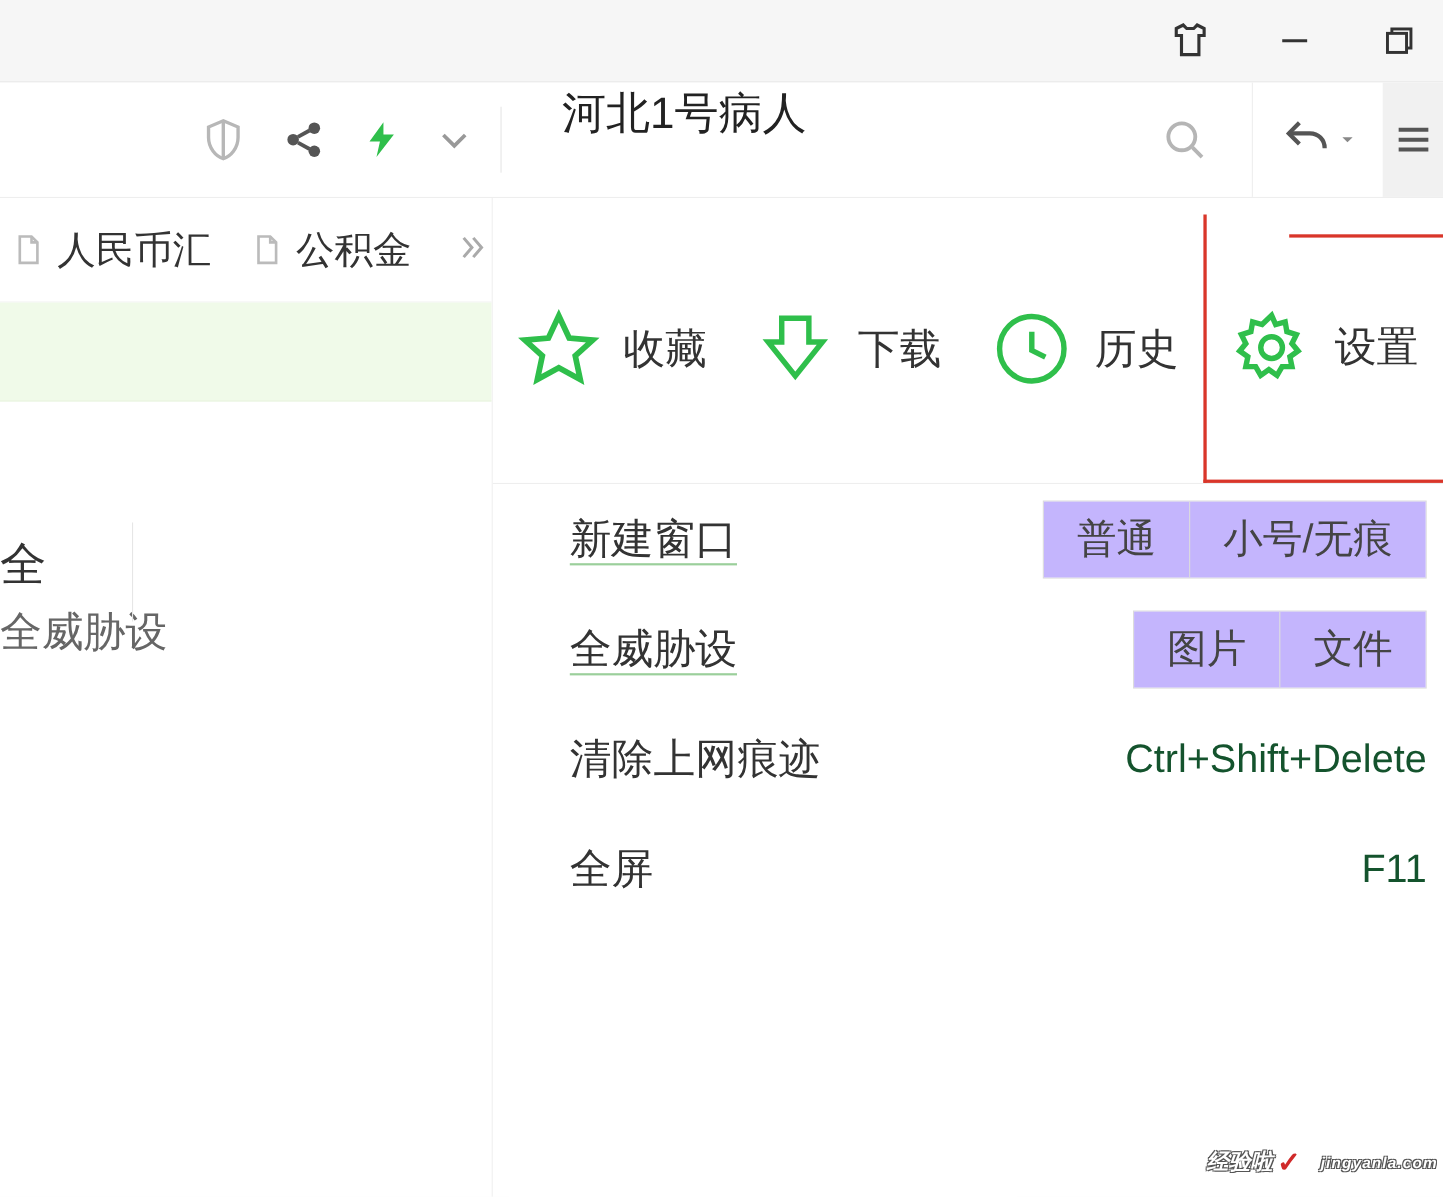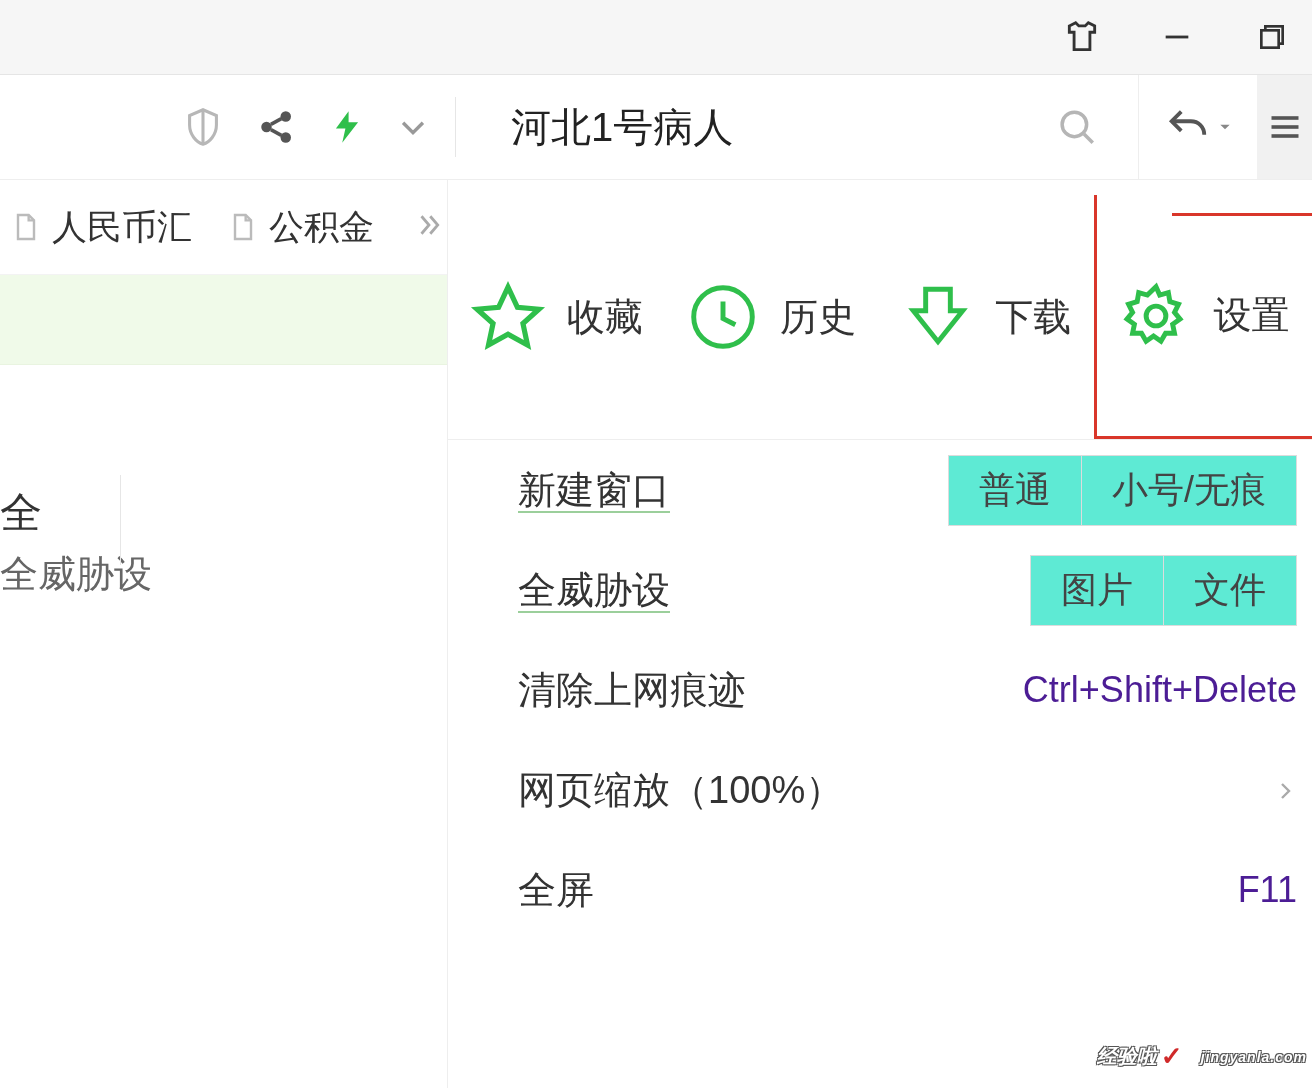--- a/index.html
+++ b/index.html
@@ -30,21 +30,20 @@
     gap: 30px;
     padding-left: 180px;
   }
   .toolbar-left .ic { display:flex; align-items:center; justify-content:center; }
 
   .divider-v { width:1px; height:60px; background:#e6e6e6; margin: 0 25px; }
 
   .searchbox {
     flex:1;
     display:flex;
-    align-items:center;
     padding: 0 20px 0 30px;
     height:100%;
   }
   .search-text { font-size: 40px; color:#222; flex:1; }
   .search-icon-wrap { display:flex; align-items:center; justify-content:center; padding:0 20px; }
 
   .undo-area {
     display:flex;
     align-items:center;
     height:100%;
@@ -110,28 +109,28 @@
   .menu-item {
     height: 100px;
     display:flex;
     align-items:center;
     padding: 0 15px 0 70px;
     font-size:38px;
     color:#333;
     justify-content:space-between;
   }
   .menu-item .left-label .underline-hint { border-bottom:2px solid #9bcf9b; }
-  .menu-item .shortcut { font-size:36px; color:#4c1d95; }
+  .menu-item .shortcut { font-size:36px; color:#14532d; }
 
   .btn-group { display:flex; border:1px solid #dcdcdc; }
   .btn-seg {
     padding: 10px 30px;
     font-size:36px;
     color:#444;
-    background:#5eead4;
+    background:#c4b5fd;
   }
   .btn-seg + .btn-seg { border-left:1px solid #dcdcdc; }
 
   .watermark {
     position:absolute;
     right:5px;
     bottom:16px;
     font-size:20px;
     font-weight:bold;
     font-style:italic;
@@ -271,33 +270,33 @@
         <span class="ic-wrap">
           <svg width="78" height="78" viewBox="0 0 24 24" fill="none" stroke="#2fbf4b" stroke-width="1.6">
               <polygon points="12 2.8 14.9 9 21.5 9.6 16.6 14 18 20.6 12 17.3 6 20.6 7.4 14 2.5 9.6 9.1 9"></polygon>
             </svg>
         </span>
         <span class="lbl">收藏</span>
       </div>
       <div class="grid-cell">
         <span class="ic-wrap">
           <svg width="74" height="74" viewBox="0 0 24 24" fill="none" stroke="#2fbf4b" stroke-width="1.6">
-              <circle cx="12" cy="12" r="9.5"></circle>
-              <polyline points="12 7 12 12.5 16 14.5"></polyline>
-            </svg>
-        </span>
-        <span class="lbl">历史</span>
+              <path d="M8 3 H16 V10 H20 L12 20 L4 10 H8 Z"></path>
+            </svg>
+        </span>
+        <span class="lbl">下载</span>
       </div>
       <div class="grid-cell">
         <span class="ic-wrap">
           <svg width="74" height="74" viewBox="0 0 24 24" fill="none" stroke="#2fbf4b" stroke-width="1.6">
-              <path d="M8 3 H16 V10 H20 L12 20 L4 10 H8 Z"></path>
-            </svg>
-        </span>
-        <span class="lbl">下载</span>
+              <circle cx="12" cy="12" r="9.5"></circle>
+              <polyline points="12 7 12 12.5 16 14.5"></polyline>
+            </svg>
+        </span>
+        <span class="lbl">历史</span>
       </div>
       <div class="grid-cell settings">
         <span class="ic-wrap">
           <svg width="74" height="74" viewBox="0 0 24 24" fill="none" stroke="#2fbf4b" stroke-width="1.6">
               <circle cx="12" cy="12" r="3.2"></circle>
               <path d="M12 2.5 L13.2 5.2 L16 4.4 L16.5 7.3 L19.3 8.2 L18 10.8 L19.8 13 L17.4 14.7 L18 17.6 L15.1 17.6 L13.6 20.2 L11.2 18.5 L8.8 20.2 L7.3 17.6 L4.4 17.6 L5 14.7 L2.6 13 L4.4 10.8 L3.1 8.2 L5.9 7.3 L6.4 4.4 L9.2 5.2 Z"></path>
             </svg>
         </span>
         <span class="lbl">设置</span>
       </div>
@@ -317,28 +316,20 @@
         <span class="btn-seg">图片</span>
         <span class="btn-seg">文件</span>
       </span>
     </div>
 
     <div class="menu-item">
       <span class="left-label">清除上网痕迹</span>
       <span class="shortcut">Ctrl+Shift+Delete</span>
     </div>
 
-    <div class="menu-item">
-      <span class="left-label">网页缩放（100%）</span>
-      <span>
-        <svg width="24" height="24" viewBox="0 0 24 24" fill="none" stroke="#aaa" stroke-width="2.4">
-            <polyline points="9 5 16 12 9 19"></polyline>
-          </svg>
-      </span>
-    </div>
 
     <div class="menu-item">
       <span class="left-label">全屏</span>
       <span class="shortcut">F11</span>
     </div>
 
     <div class="watermark">
       <span>经验啦</span>
       <span class="check">✓</span>
       <span class="sub">jingyanla.com</span>

